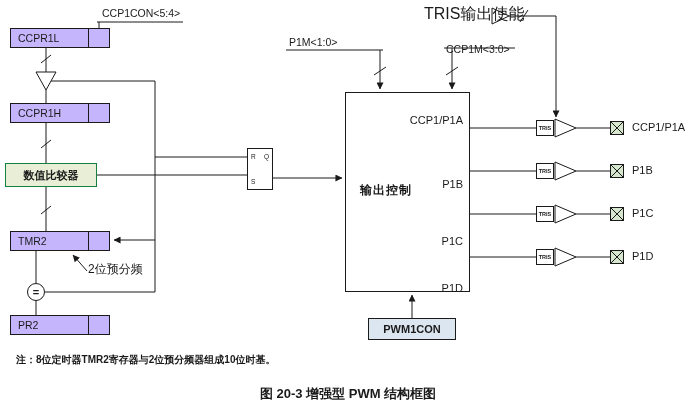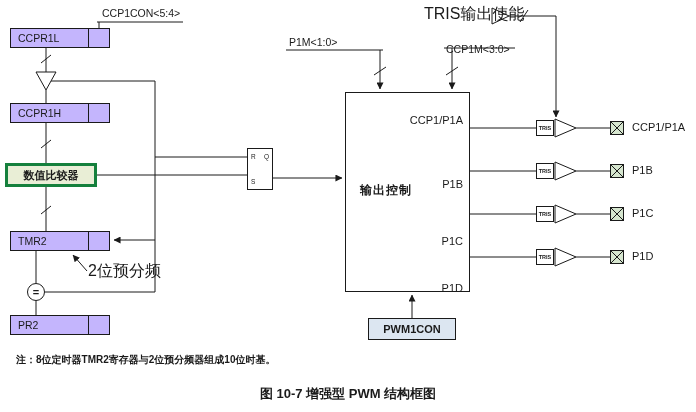--- a/index.html
+++ b/index.html
@@ -3,21 +3,21 @@
 <meta charset="utf-8">
 <style>
   html,body{margin:0;padding:0;background:#fff;}
   .canvas{position:relative;width:696px;height:412px;background:#ffffff;
           font-family:"Liberation Sans",sans-serif;color:#1a1a1a;overflow:hidden;}
   .wires{position:absolute;left:0;top:0;}
   .lbl{position:absolute;font-size:10.5px;white-space:nowrap;}
   .reg{position:absolute;width:100px;height:20px;background:#c4b5fd;border:1px solid #1a1a1a;box-sizing:border-box;}
   .reg .name{position:absolute;left:7px;top:50%;transform:translateY(-50%);font-size:10.5px;white-space:nowrap;}
   .reg .cell{position:absolute;right:0;top:0;height:100%;width:21px;border-left:1px solid #1a1a1a;box-sizing:border-box;}
-  .comparator{position:absolute;left:5px;top:163px;width:92px;height:24px;background:#e9eed6;border:3px solid #15803d;
+  .comparator{position:absolute;left:5px;top:163px;width:92px;height:24px;background:#e9eed6;border:1px solid #15803d;
               box-sizing:border-box;display:flex;align-items:center;justify-content:center;font-size:11px;font-weight:bold;}
   .eq{position:absolute;left:27px;top:283px;width:18px;height:18px;border:1px solid #1a1a1a;border-radius:50%;
       box-sizing:border-box;background:#fff;display:flex;align-items:center;justify-content:center;font-size:11px;font-weight:bold;}
   .latch{position:absolute;left:247px;top:148px;width:26px;height:42px;border:1px solid #1a1a1a;box-sizing:border-box;
          background:#fff;font-size:6.5px;}
   .latch .r{position:absolute;left:3px;top:4px;}
   .latch .q{position:absolute;right:3px;top:4px;}
   .latch .s{position:absolute;left:3px;bottom:4px;}
   .outctl{position:absolute;left:345px;top:92px;width:125px;height:200px;border:1px solid #1a1a1a;box-sizing:border-box;background:#fff;}
   .outctl .title{position:absolute;left:14px;top:89px;font-size:12px;font-weight:bold;letter-spacing:1px;white-space:nowrap;}
@@ -90,21 +90,21 @@
       <polygon points="555,162 555,180 576,171"></polygon>
       <polygon points="555,205 555,223 576,214"></polygon>
       <polygon points="555,248 555,266 576,257"></polygon>
     </g>
   </svg>
 
   <div class="lbl" style="left:102px;top:7px">CCP1CON&lt;5:4&gt;</div>
   <div class="lbl" style="left:289px;top:36px">P1M&lt;1:0&gt;</div>
   <div class="lbl" style="left:446px;top:43px">CCP1M&lt;3:0&gt;</div>
   <div class="lbl" style="left:424px;top:4px;font-size:16px">TRIS输出使能</div>
-  <div class="lbl" style="left:88px;top:261px;font-size:16px">2位预分频</div>
+  <div class="lbl" style="left:88px;top:261px;font-size:12px">2位预分频</div>
 
   <div class="reg" style="left:10px;top:28px">
     <span class="name">CCPR1L</span>
     <div class="cell"></div>
   </div>
   <div class="reg" style="left:10px;top:103px">
     <span class="name">CCPR1H</span>
     <div class="cell"></div>
   </div>
   <div class="comparator">数值比较器</div>
@@ -163,15 +163,15 @@
         <line x1="12" y1="0" x2="0" y2="12" stroke="#1a1a1a"></line>
       </svg>
   </div>
 
   <div class="pin" style="top:121px">CCP1/P1A</div>
   <div class="pin" style="top:164px">P1B</div>
   <div class="pin" style="top:207px">P1C</div>
   <div class="pin" style="top:250px">P1D</div>
 
   <div class="note">注：8位定时器TMR2寄存器与2位预分频器组成10位时基。</div>
-  <div class="caption">图 10-7  增强型 PWM 结构框图</div>
+  <div class="caption">图 20-3  增强型 PWM 结构框图</div>
 
 </div>
 
 </body></html>

